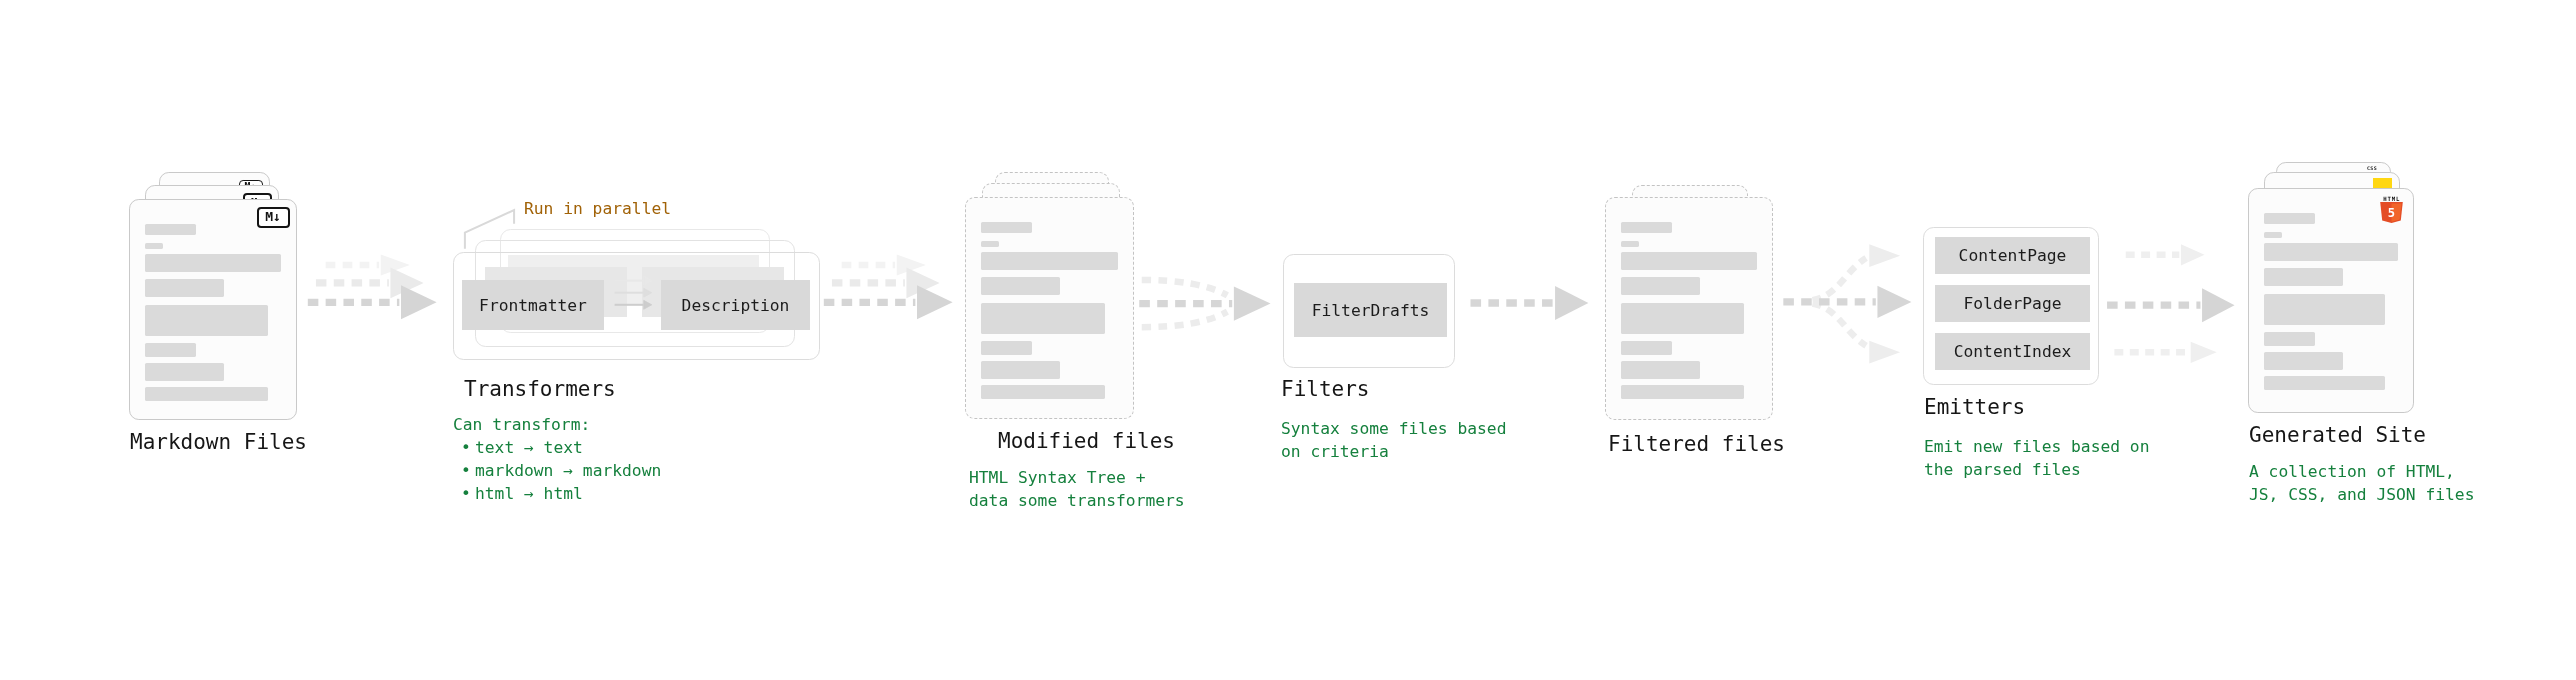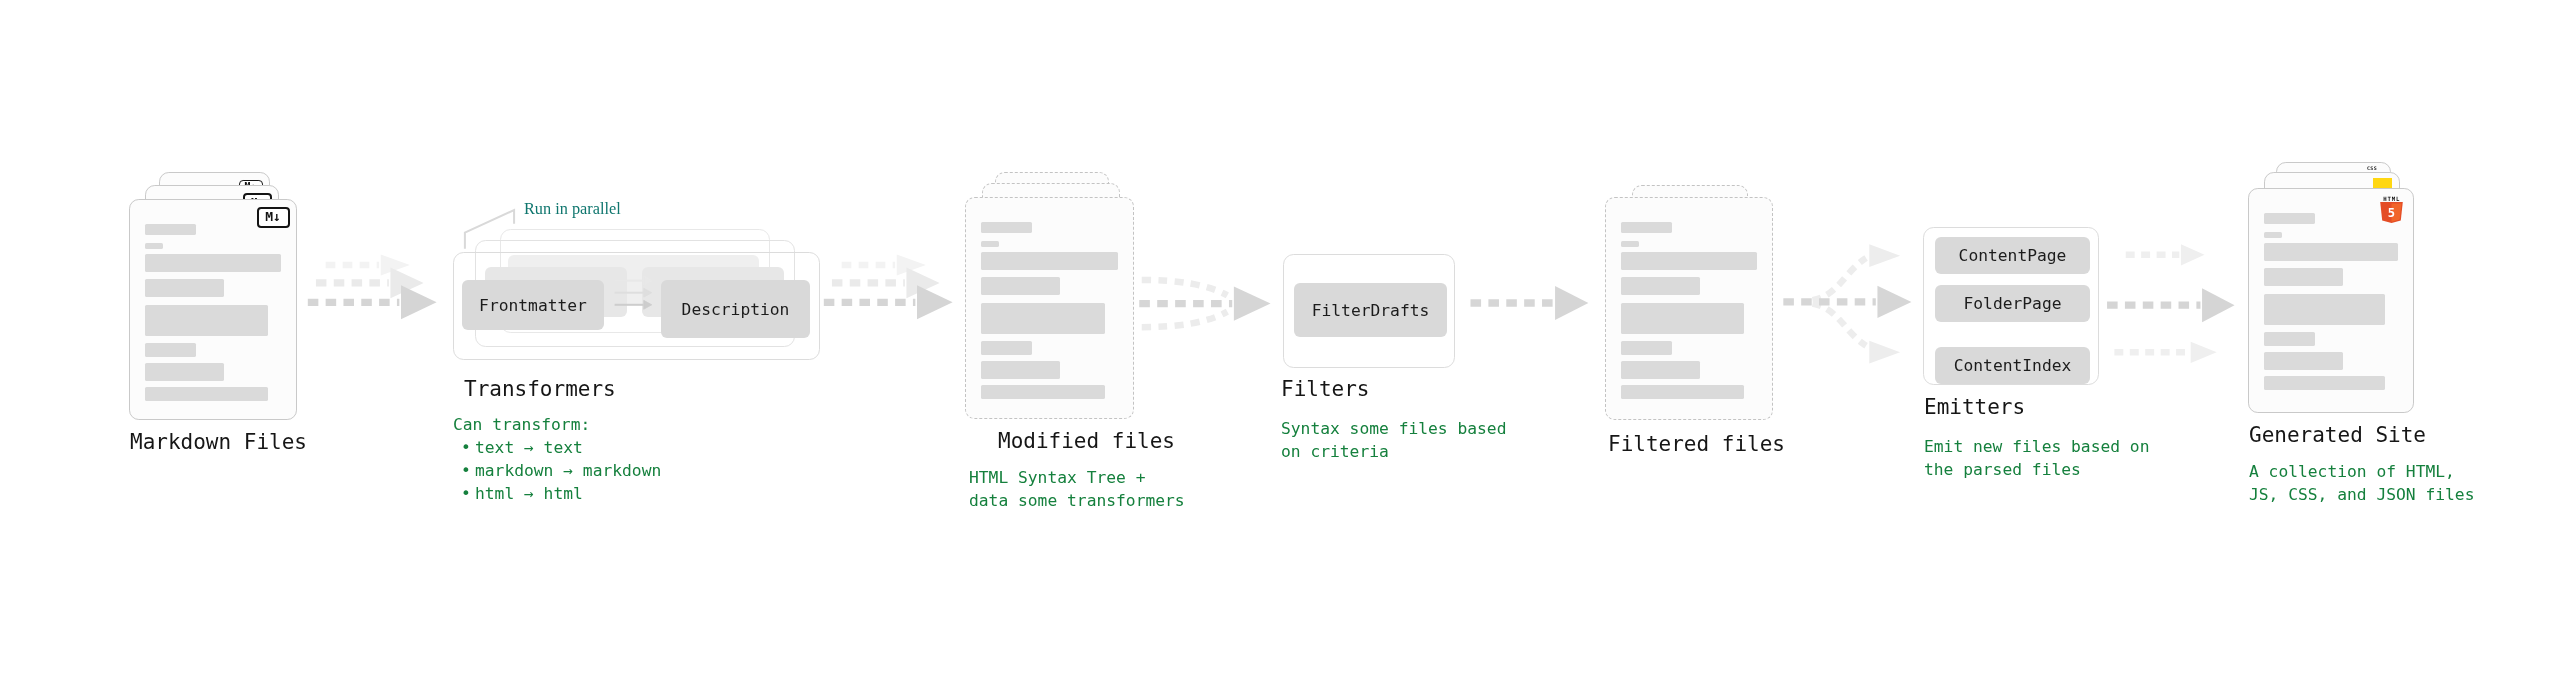--- a/index.html
+++ b/index.html
@@ -24,29 +24,29 @@
   
   .md-badge{position:absolute;top:7.3px;right:6.5px;border:2.4px solid #141414;border-radius:4.1px;
     background:#fff;color:#141414;font-weight:bold;text-align:center;}
   .md-badge.lg{width:29px;height:16.3px;font-size:13px;line-height:16.3px;}
   .md-badge.md{width:24.4px;height:14px;font-size:10.6px;line-height:14px;border-width:2px;}
   .md-badge.sm{width:22px;height:12.2px;font-size:9.8px;line-height:12.2px;border-width:1.6px;}
 
   
   .title{position:absolute;font-size:21px;color:#161616;white-space:nowrap;}
   .body-text{position:absolute;font-size:16.3px;line-height:23px;color:#15803d;white-space:nowrap;}
-  .muted{color:#0f766e;font-family:Liberation Serif, serif;}
+  .muted{color:#a16207;}
   .bullet-row{display:flex;}
   .bullet-row .dot{width:22px;padding-left:8.1px;box-sizing:border-box;}
 
   
   .frame{position:absolute;border:1.6px solid #dcdcdc;border-radius:10.6px;box-sizing:border-box;background:transparent;}
   .frame.l-mid{border-color:#e2e2e2;}
   .frame.l-back{border-color:#e8e8e8;}
-  .gbox{position:absolute;border-radius:6px;background:#d9d9d9;color:#1c1c1c;
+  .gbox{position:absolute;border-radius:0;background:#d9d9d9;color:#1c1c1c;
         font-size:16.3px;display:flex;align-items:center;justify-content:center;box-sizing:border-box;}
   .gbox.g1{background:#e7e7e7;}
   .gbox.g2{background:#efefef;}
 
   
   .css-badge{position:absolute;top:3.3px;right:9px;width:18px;text-align:center;}
   .css-badge .t{font-size:4.9px;font-weight:bold;color:#111;display:block;line-height:4.9px;letter-spacing:0.4px;}
   .css-badge .bar{height:3.3px;background:#2b66e6;margin-top:0.8px;border-radius:0.8px;}
   .js-badge{position:absolute;top:4.9px;right:7.3px;width:18.7px;height:12.2px;background:#ffd712;}
   .html5-logo{position:absolute;top:6.5px;right:9.8px;width:23px;text-align:center;}
@@ -97,21 +97,21 @@
 <div>
   <div class="frame l-back" style="left:500px;top:229px;width:270px;height:104px;"></div>
   <div class="frame l-mid" style="left:475px;top:240px;width:320px;height:107px;"></div>
   <div class="frame" style="left:453px;top:252px;width:367px;height:108px;"></div>
 
   <div class="gbox g2" style="left:508px;top:255px;width:142px;height:50px;"></div>
   <div class="gbox g2" style="left:617px;top:255px;width:142px;height:50px;"></div>
   <div class="gbox g1" style="left:485px;top:267px;width:142px;height:50px;"></div>
   <div class="gbox g1" style="left:642px;top:267px;width:142px;height:50px;"></div>
   <div class="gbox" style="left:462px;top:280px;width:142px;height:50px;">Frontmatter</div>
-  <div class="gbox" style="left:661px;top:280px;width:149px;height:58px;">Description</div>
+  <div class="gbox" style="left:661px;top:280px;width:149px;height:50px;">Description</div>
 
   <svg class="abs" style="left:613px;top:274px;" width="42" height="39" viewBox="0 0 52 48">
     <g stroke="#e8e8e8" fill="#e8e8e8">
       <line x1="2" y1="8" x2="38" y2="8" stroke-width="2.5"></line>
         <polygon points="38,2.5 48,8 38,13.5"></polygon>
     </g>
     <g stroke="#dedede" fill="#dedede">
       <line x1="2" y1="23" x2="38" y2="23" stroke-width="2.5"></line>
         <polygon points="38,17.5 48,23 38,28.5"></polygon>
     </g>
@@ -226,21 +226,21 @@
   <path d="M 40,82 C 72,88 80,118 106,134" fill="none" stroke="#ededed" stroke-width="8" stroke-dasharray="11 8"></path>
   <polygon points="110,128 148,142 110,156" fill="#ededed"></polygon>
   <line x1="4" y1="80" x2="118" y2="80" stroke="#d6d6d6" stroke-width="9" stroke-dasharray="13 9"></line>
   <polygon points="120,60 162,80 120,100" fill="#d6d6d6"></polygon>
 </svg>
 
 <div>
   <div class="frame" style="left:1923px;top:227px;width:176px;height:158px;"></div>
   <div class="gbox" style="left:1935px;top:237px;width:155px;height:37px;">ContentPage</div>
   <div class="gbox" style="left:1935px;top:285px;width:155px;height:37px;">FolderPage</div>
-  <div class="gbox" style="left:1935px;top:347px;width:155px;height:37px;">ContentIndex</div>
+  <div class="gbox" style="left:1935px;top:333px;width:155px;height:37px;">ContentIndex</div>
   <div class="title" style="left:1924px;top:395px;">Emitters</div>
   <div class="body-text" style="left:1924px;top:435px;">
     <div>Emit new files based on</div>
     <div>the parsed files</div>
   </div>
 </div>
 
 <svg class="abs" style="left:2103px;top:241px;" width="134" height="126" viewBox="0 0 165 155">
   <g>
     <line x1="28" y1="17" x2="94" y2="17" stroke="#efefef" stroke-width="8" stroke-dasharray="11 8"></line>

